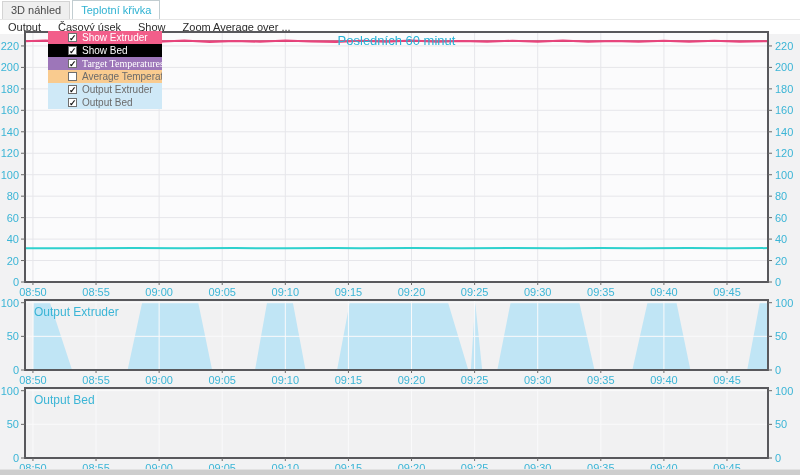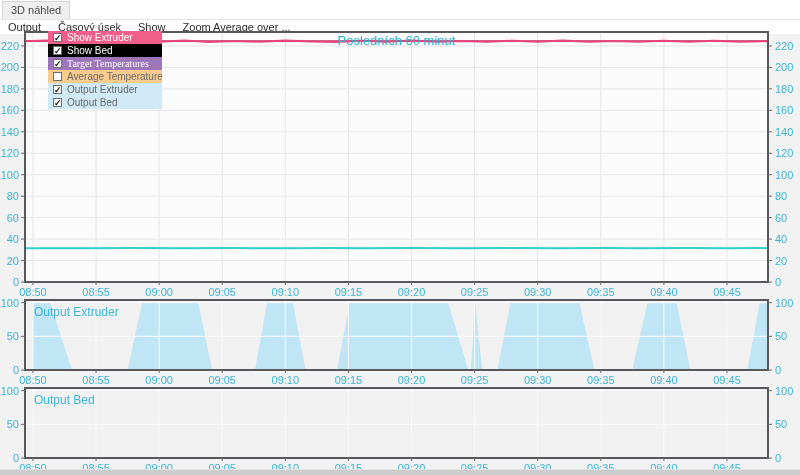--- a/index.html
+++ b/index.html
@@ -10,34 +10,35 @@
     -webkit-font-smoothing:antialiased;
   }
   .topband{position:absolute;top:0;left:0;width:800px;height:31px;background:#ffffff}
   .tabstrip{position:absolute;top:0;left:0;width:800px;height:19px;display:flex;align-items:flex-end;border-bottom:1px solid #e6e6e6;background:#fff}
   .tab{height:17px;line-height:17px;padding:0 8px;font-size:11px;color:#4a4a4a;background:#efefef;border:1px solid #d4d4d4;border-bottom:none;margin-left:2px;cursor:default}
   .tab.active{background:#ffffff;color:#2fb2d2;border-color:#c2cdd1;height:18px;line-height:18px}
   .menubar{position:absolute;top:20px;left:0;width:800px;height:14px;background:#fff;display:flex;gap:17px;padding-left:8px;font-size:11px;color:#2b2b2b;align-items:center}
   .menu-item{cursor:default}
   .chart-title{position:absolute;top:33px;left:25px;width:743px;text-align:center;font-size:13px;font-weight:normal;color:#26b2d6;pointer-events:none}
   .legend{position:absolute;left:48px;top:31px;width:114px;z-index:5}
-  .legend-row{height:13px;display:flex;align-items:center;padding-left:5px;font-size:10px;white-space:nowrap;overflow:hidden}
+  .legend-row{height:13px;display:flex;align-items:center;padding-left:20px;font-size:10px;white-space:nowrap;overflow:hidden}
   .cb{width:9px;height:9px;box-sizing:border-box;background:#fff;border:1px solid #6e6e6e;margin-right:5px;font-size:9px;line-height:8px;text-align:center;color:#111;flex:0 0 auto}
   .cb.checked::after{content:"\2713";font-weight:bold}
   .bottombar{position:absolute;left:0;bottom:0;width:800px;height:5px;background:#cdcdcd;border-top:1px solid #e2e2e2}
   svg{position:absolute;top:0;left:0}
   svg text{font-family:"Liberation Sans",sans-serif}
 </style>
 </head>
 <body>
 
 <div class="topband"></div>
 
 <div class="tabstrip">
   <div class="tab">3D náhled</div>
+  <div class="tab active">Teplotní křivka</div>
 </div>
 
 <div class="menubar">
   <span class="menu-item">Output</span>
   <span class="menu-item">Časový úsek</span>
   <span class="menu-item">Show</span>
   <span class="menu-item">Zoom Average over ...</span>
 </div>
 
 <svg id="chart-canvas" width="800" height="475">

